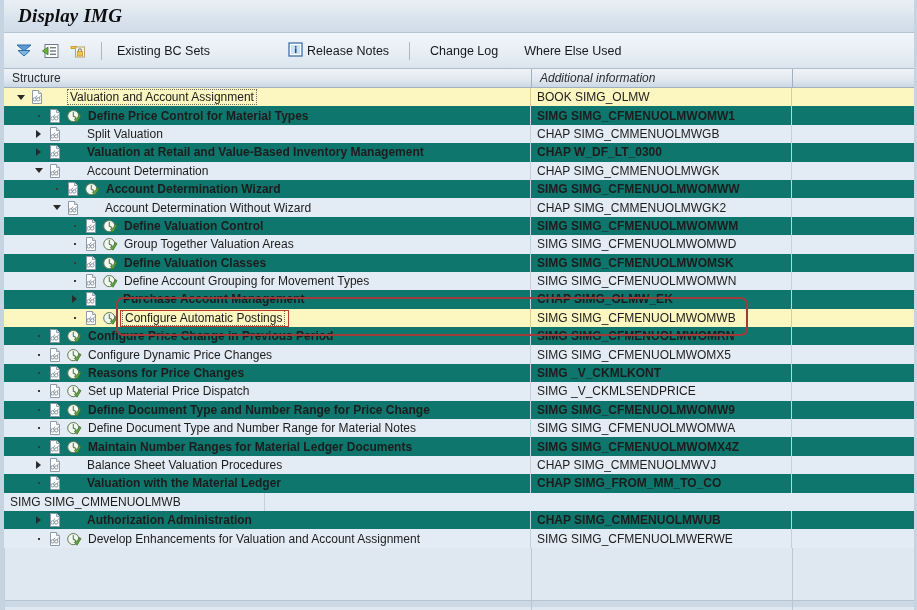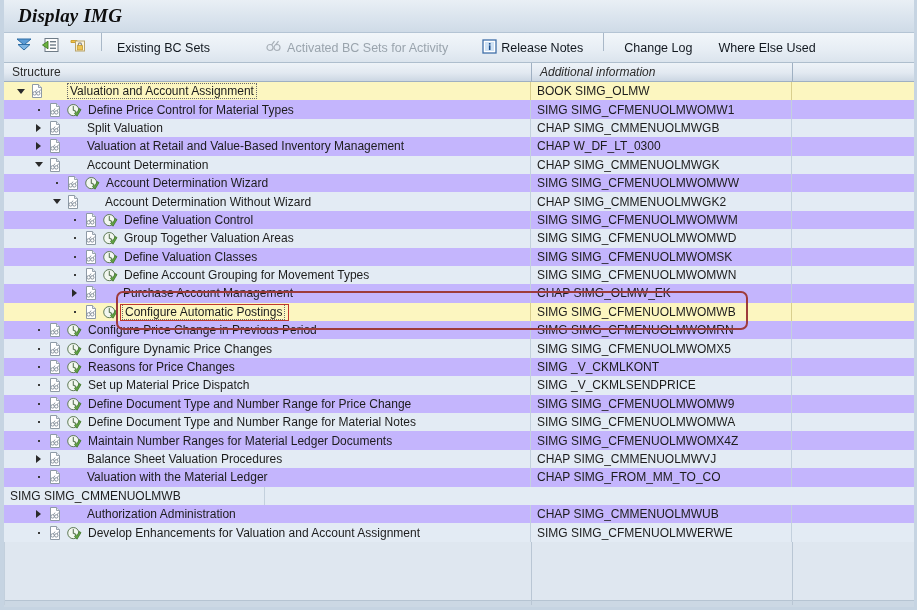--- a/index.html
+++ b/index.html
@@ -45,24 +45,25 @@
     font-family: "Liberation Serif", serif;
     font-size: 19px;
     font-weight: bold;
     font-style: italic;
     color: #0d0d0d;
     letter-spacing: .2px;
   }
 
   
   .toolbar {
-    height: 30px;
+    height: 36px;
     background: linear-gradient(to bottom, #f2f6fa 0%, #e6edf4 60%, #dbe4ed 100%);
     border-bottom: 1px solid #aebecd;
     display: flex;
+    align-items: center;
     padding-left: 8px;
     box-sizing: border-box;
     white-space: nowrap;
   }
   .tb-icon {
     width: 24px;
     height: 24px;
     display: inline-flex;
     align-items: center;
     justify-content: center;
@@ -160,21 +161,21 @@
 
   .row {
     display: flex;
     height: 18.4px;
     align-items: center;
     box-sizing: border-box;
     font-size: 12px;
     color: #1c1c1c;
     background: #ffffff;
   }
-  .row.alt     { background: #c4b5fd; }
+  .row.alt     { background: #0f766e; font-weight: bold; }
   .row.shade   { background: #e3ebf4; }
   .row.sel     { background: #fcf6c0; }
 
   .cell-structure {
     width: 527px;
     min-width: 527px;
     box-sizing: border-box;
     display: flex;
     align-items: center;
     height: 100%;
@@ -329,30 +330,20 @@
 
     <span class="tb-btn">
       <span>Existing BC Sets</span>
     </span>
 
     <span class="tb-gap"></span>
 
 
     <span class="tb-gap"></span>
 
-    <span class="tb-btn disabled">
-      <span>
-        <svg width="17" height="14" viewBox="0 0 17 14">
-          <circle cx="4" cy="8.5" r="3" fill="none" stroke="#a8b0b8" stroke-width="1.2"></circle>
-          <circle cx="11" cy="8.5" r="3" fill="none" stroke="#a8b0b8" stroke-width="1.2"></circle>
-          <path d="M5.5 6.2 L8.5 2.2 M9.5 6.2 L12.5 2.2" stroke="#a8b0b8" stroke-width="1.2" fill="none"></path>
-        </svg>
-      </span>
-      <span>Activated BC Sets for Activity</span>
-    </span>
 
     <span class="tb-gap"></span>
 
     <span class="tb-btn">
       <span>
         <svg width="15" height="15" viewBox="0 0 15 15">
           <rect x="1" y="1" width="13" height="13" fill="#ffffff" stroke="#3f6fa8" stroke-width="1.3"></rect>
           <rect x="3" y="3" width="9" height="9" fill="#cfe2f5"></rect>
           <rect x="6.9" y="4" width="1.6" height="1.6" fill="#1d4f8c"></rect>
           <rect x="6.9" y="6.3" width="1.6" height="4.7" fill="#1d4f8c"></rect>

